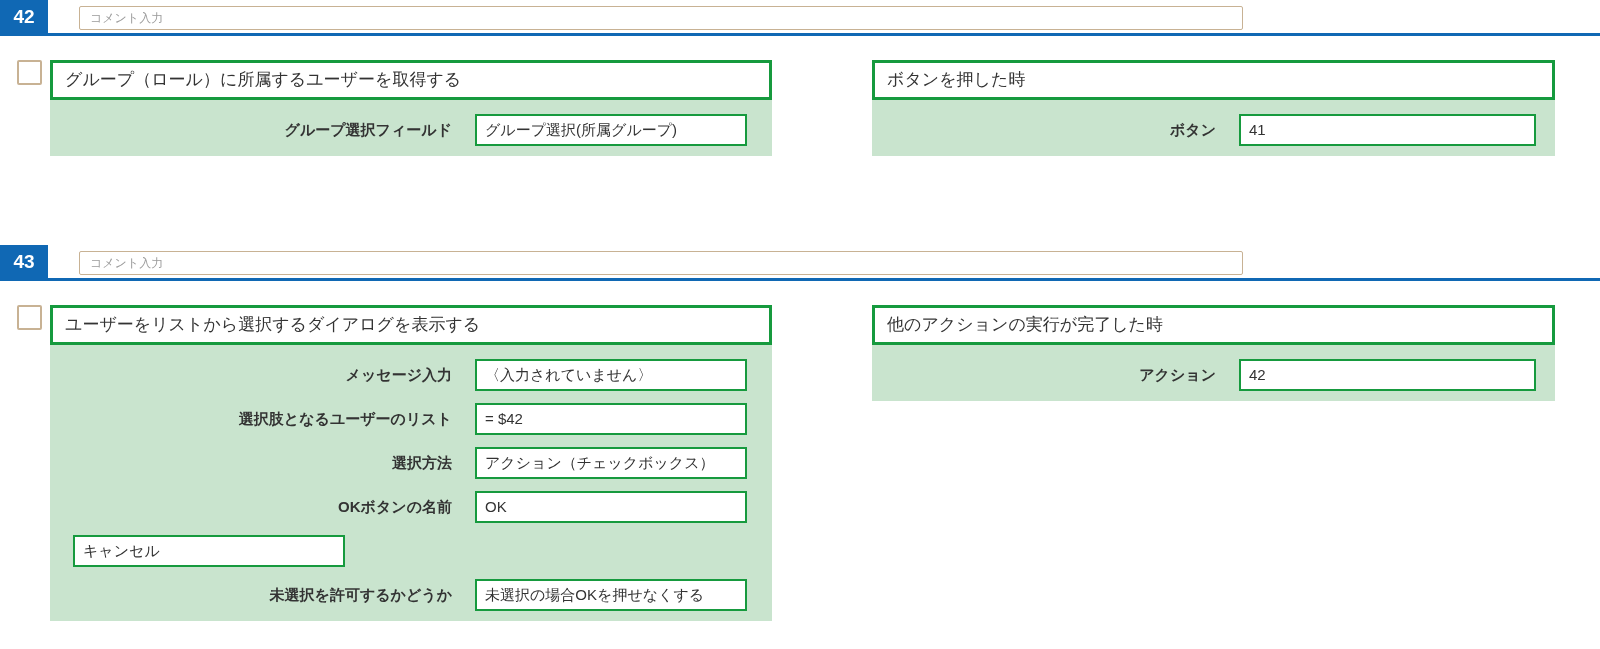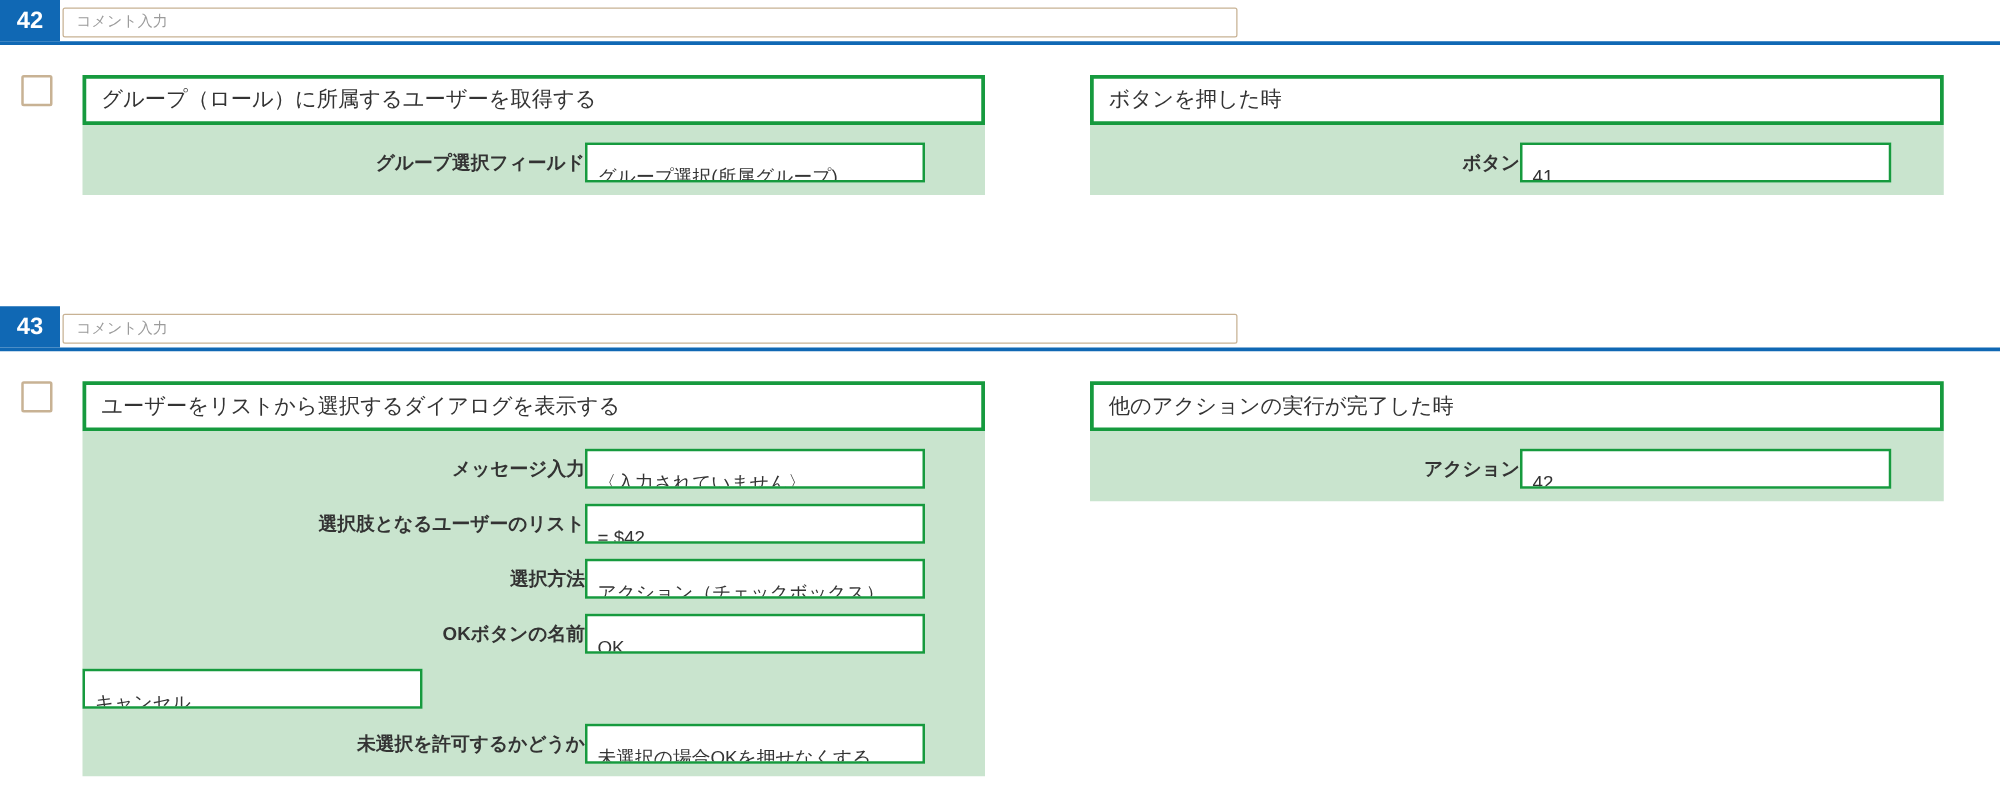--- a/index.html
+++ b/index.html
@@ -7,41 +7,41 @@
     --text:#333; --muted:#9b9b9b;
   }
   *{margin:0;padding:0;}
   html,body{width:1600px;height:649px;overflow:hidden;background:#fff;
     font-family:"Liberation Sans","DejaVu Sans",sans-serif;}
   .stage{position:relative;width:1600px;height:649px;background:#fff;}
   .block{position:absolute;left:0;width:1600px;}
   .badge{position:absolute;left:0;top:0;width:48px;height:33px;background:var(--blue);
     color:#fff;font-size:19px;font-weight:bold;display:flex;align-items:center;justify-content:center;}
   .divider{position:absolute;left:0;top:33px;width:1600px;height:3px;background:var(--blue);}
-  .comment{position:absolute;left:50px;top:6px;width:940px;height:24px;box-sizing:border-box;
+  .comment{position:absolute;left:79px;top:6px;width:1164px;height:24px;box-sizing:border-box;
     border:1.5px solid var(--tan);border-radius:2px;background:#fff;padding:0 10px;
-    font-size:12px;color:var(--text);outline:none;font-family:Liberation Mono, monospace;}
+    font-size:12px;color:var(--text);outline:none;font-family:Liberation Sans, sans-serif;}
   .comment::placeholder{color:var(--muted);}
   .checkbox{position:absolute;left:17px;top:60px;width:25px;height:25px;box-sizing:border-box;
     border:2px solid var(--tan);border-radius:2px;background:#fff;cursor:pointer;}
   .panel{position:absolute;top:60px;}
-  .panel.action{left:66px;width:722px;}
+  .panel.action{left:50px;width:722px;}
   .panel.trigger{left:872px;width:683px;}
   .panel-header{height:40px;box-sizing:border-box;border:3px solid var(--green);background:#fff;
     font-size:17px;color:var(--text);line-height:34px;padding-left:12px;white-space:nowrap;
     overflow:hidden;cursor:pointer;}
   .panel-body{background:var(--green-bg);padding:14px 0 10px 0;}
   .field-row{display:flex;align-items:center;margin-bottom:12px;}
   .field-row:last-child{margin-bottom:0;}
   .field-label{font-size:15px;font-weight:bold;color:var(--text);text-align:right;
     white-space:nowrap;overflow:hidden;}
   .panel.action .field-label{width:402px;}
   .panel.trigger .field-label{width:328px;padding-left:16px;}
-  .field-input{margin-left:0;height:32px;box-sizing:border-box;border:2px solid var(--green);
-    background:#fff;font-size:15px;color:var(--text);line-height:28px;padding:12px 8px;
+  .field-input{margin-left:23px;height:32px;box-sizing:border-box;border:2px solid var(--green);
+    background:#fff;font-size:15px;color:var(--text);line-height:28px;padding:0 8px;
     white-space:nowrap;overflow:hidden;cursor:pointer;}
   .panel.action .field-input{width:272px;}
   .panel.trigger .field-input{width:297px;}
 </style>
 </head>
 <body>
 
 <div class="stage" id="stage">
   <section class="block" style="top: 0px;">
     <div class="badge">42</div>

